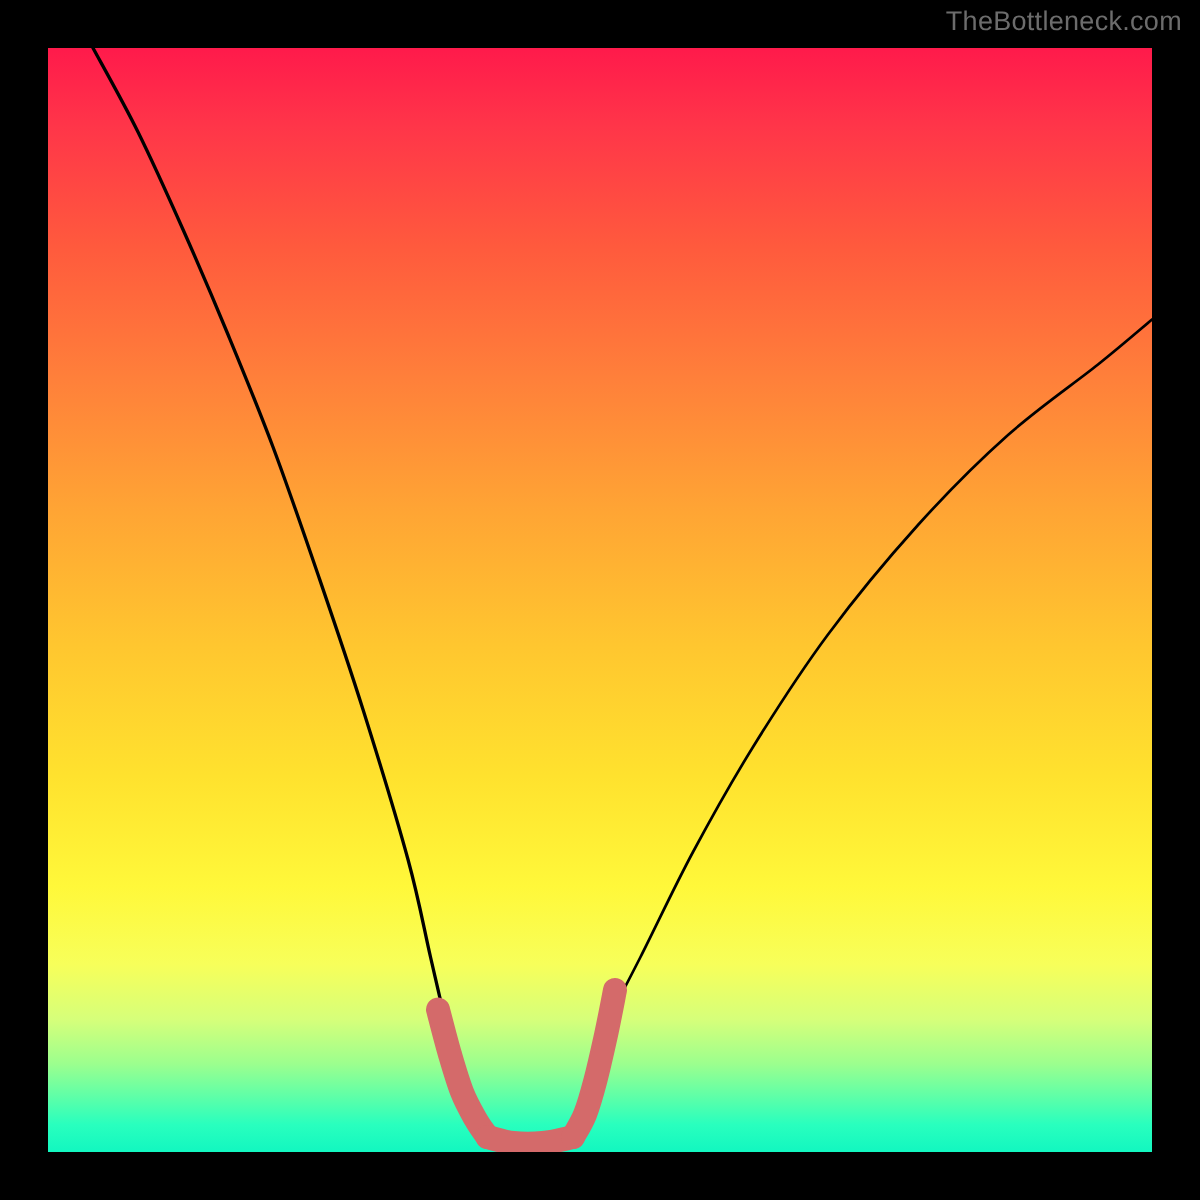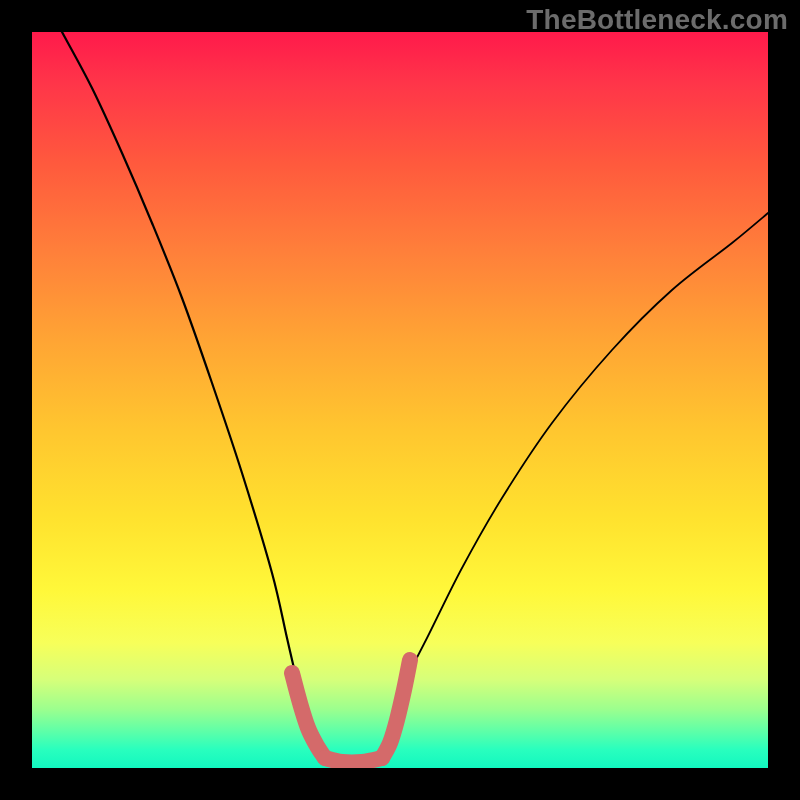--- a/index.html
+++ b/index.html
@@ -46,22 +46,22 @@
       #5effa8 95%,
       #29ffbe 97.5%,
       #12f7c0 100%
     );
   }
   .watermark {
     position: absolute;
     top: 4px;
     right: 12px;
     color: #6c6c6c;
-    font-size: 28px;
-    font-weight: 700;
+    font-size: 18px;
+    font-weight: 400;
     letter-spacing: 0.2px;
     user-select: none;
   }
   svg.curves {
     position: absolute;
     inset: 0;
     width: 736px;
     height: 736px;
   }
 </style>

